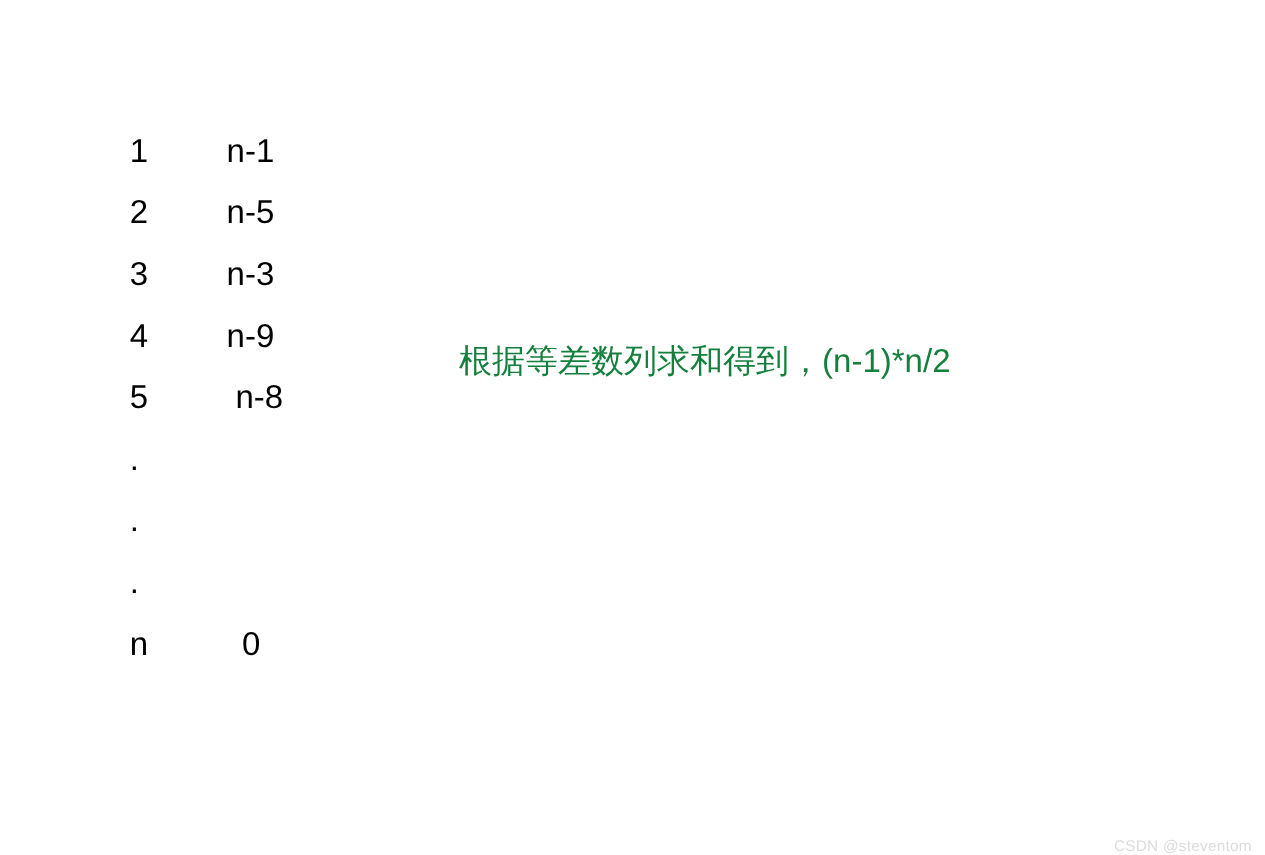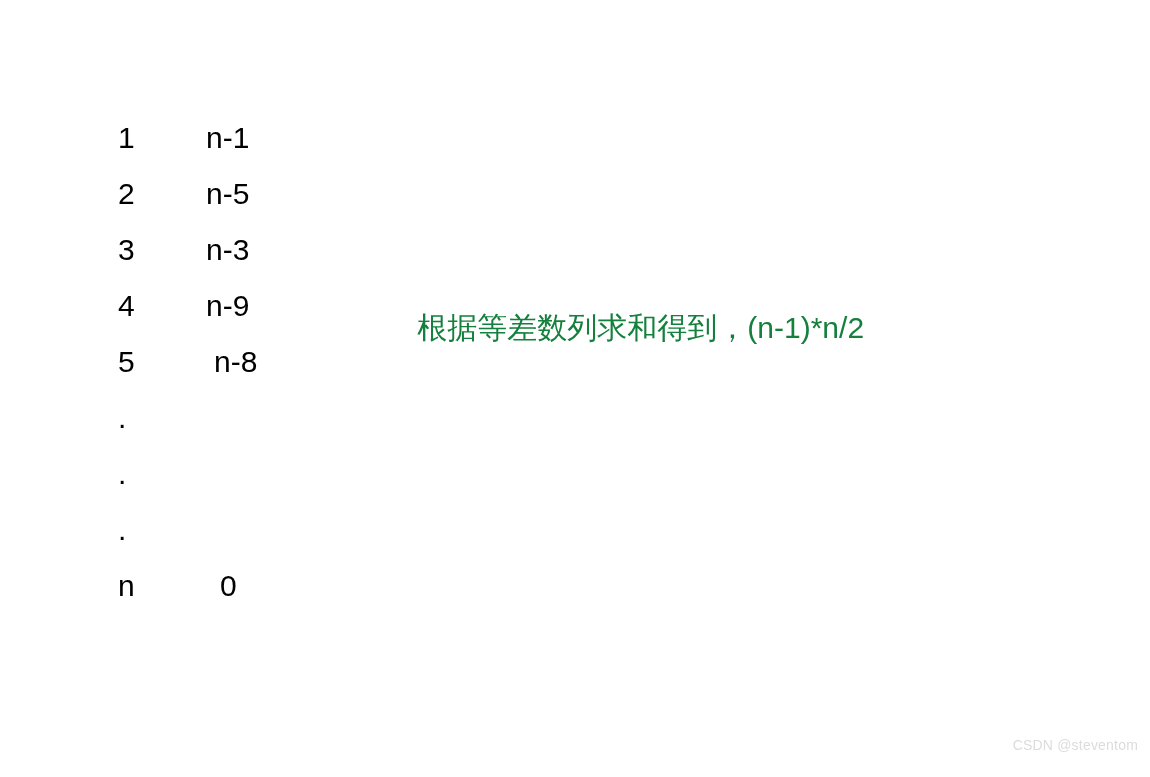--- a/index.html
+++ b/index.html
@@ -48,21 +48,21 @@
     .explain {
       font-size: 30px;
       color: #15803d;
       margin-left: 160px;
       margin-top: 198px;
       white-space: nowrap;
     }
     .watermark {
       position: absolute;
       right: 12px;
-      bottom: 24px;
+      bottom: 0;
       font-size: 14px;
       color: #dcdcdc;
       font-family: Arial, sans-serif;
       letter-spacing: 0.2px;
     }
   </style>
 </head>
 <body>
 
 <div class="content">

